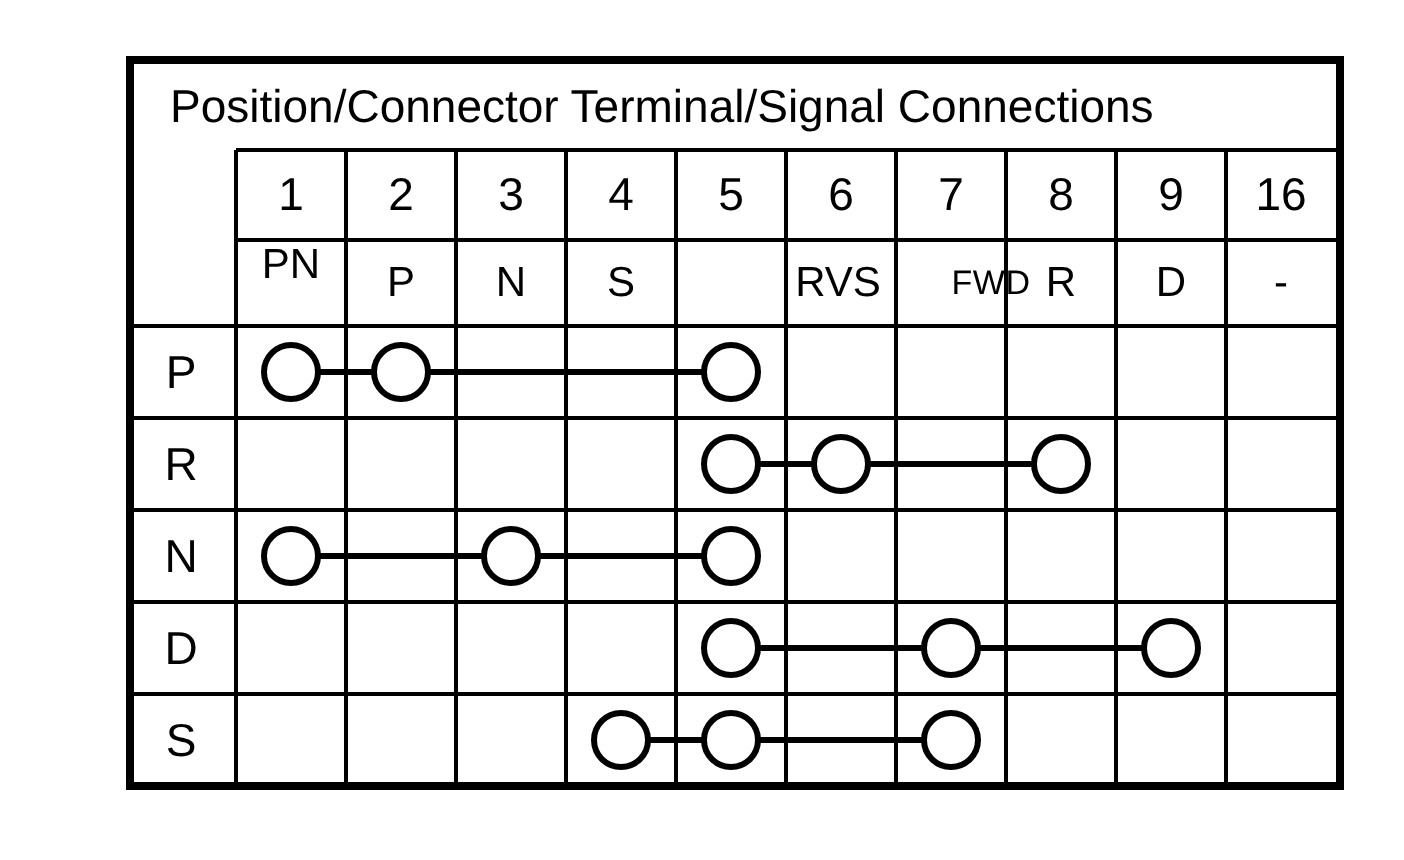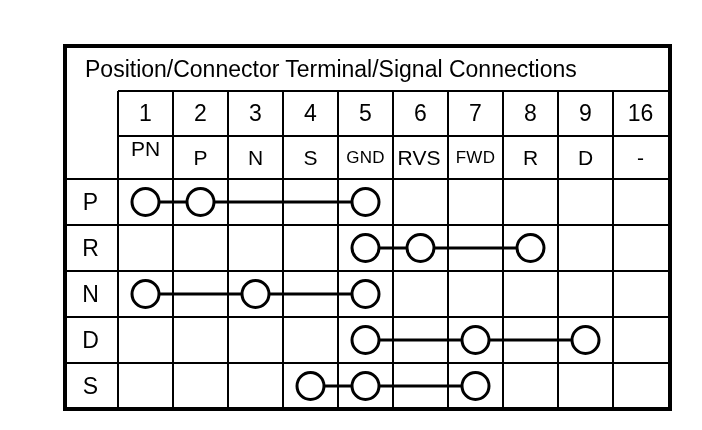--- a/index.html
+++ b/index.html
@@ -11,21 +11,21 @@
   .page {
     position: relative;
     width: 702px;
     height: 430px;
     background: #ffffff;
     overflow: hidden;
   }
   .conn-table {
     position: absolute;
     left: 63px;
-    top: 44px;
+    top: 28px;
     width: 609px;
     height: 367px;
     text-decoration: underline;
   }
   .conn-table svg {
     position: absolute;
     left: 0;
     top: 0;
   }
   .diagram-title {
@@ -103,23 +103,22 @@
       <div class="cell-label" style="left: 275px; top: 47px; width: 55px; height: 45px;">5</div>
       <div class="cell-label" style="left: 330px; top: 47px; width: 55px; height: 45px;">6</div>
       <div class="cell-label" style="left: 385px; top: 47px; width: 55px; height: 45px;">7</div>
       <div class="cell-label" style="left: 440px; top: 47px; width: 55px; height: 45px;">8</div>
       <div class="cell-label" style="left: 495px; top: 47px; width: 55px; height: 45px;">9</div>
       <div class="cell-label" style="left: 550px; top: 47px; width: 55px; height: 45px;">16</div>
       <div class="cell-label sig" style="left: 55px; top: 92px; width: 55px; height: 25px;">PN</div>
       <div class="cell-label sig" style="left: 110px; top: 92px; width: 55px; height: 43px;">P</div>
       <div class="cell-label sig" style="left: 165px; top: 92px; width: 55px; height: 43px;">N</div>
       <div class="cell-label sig" style="left: 220px; top: 92px; width: 55px; height: 43px;">S</div>
-      <div class="cell-label sig small" style="left: 275px; top: 92px; width: 55px; height: 43px;">GND</div>
       <div class="cell-label sig" style="left: 330px; top: 92px; width: 52px; height: 43px;">RVS</div>
-      <div class="cell-label sig small" style="left: 385px; top: 92px; width: 55px; height: 43px;">FWD</div>
+      <div class="cell-label sig small" style="left: 385px; top: 92px; width: 55px; height: 43px; padding-left: 20px;">FWD</div>
       <div class="cell-label sig" style="left: 440px; top: 92px; width: 55px; height: 43px;">R</div>
       <div class="cell-label sig" style="left: 495px; top: 92px; width: 55px; height: 43px;">D</div>
       <div class="cell-label sig" style="left: 550px; top: 92px; width: 55px; height: 43px;">-</div>
       <div class="cell-label" style="left: 0px; top: 135px; width: 55px; height: 46px;">P</div>
       <div class="cell-label" style="left: 0px; top: 181px; width: 55px; height: 46px;">R</div>
       <div class="cell-label" style="left: 0px; top: 227px; width: 55px; height: 46px;">N</div>
       <div class="cell-label" style="left: 0px; top: 273px; width: 55px; height: 46px;">D</div>
       <div class="cell-label" style="left: 0px; top: 319px; width: 55px; height: 46px;">S</div>
     </div>
 </div>

